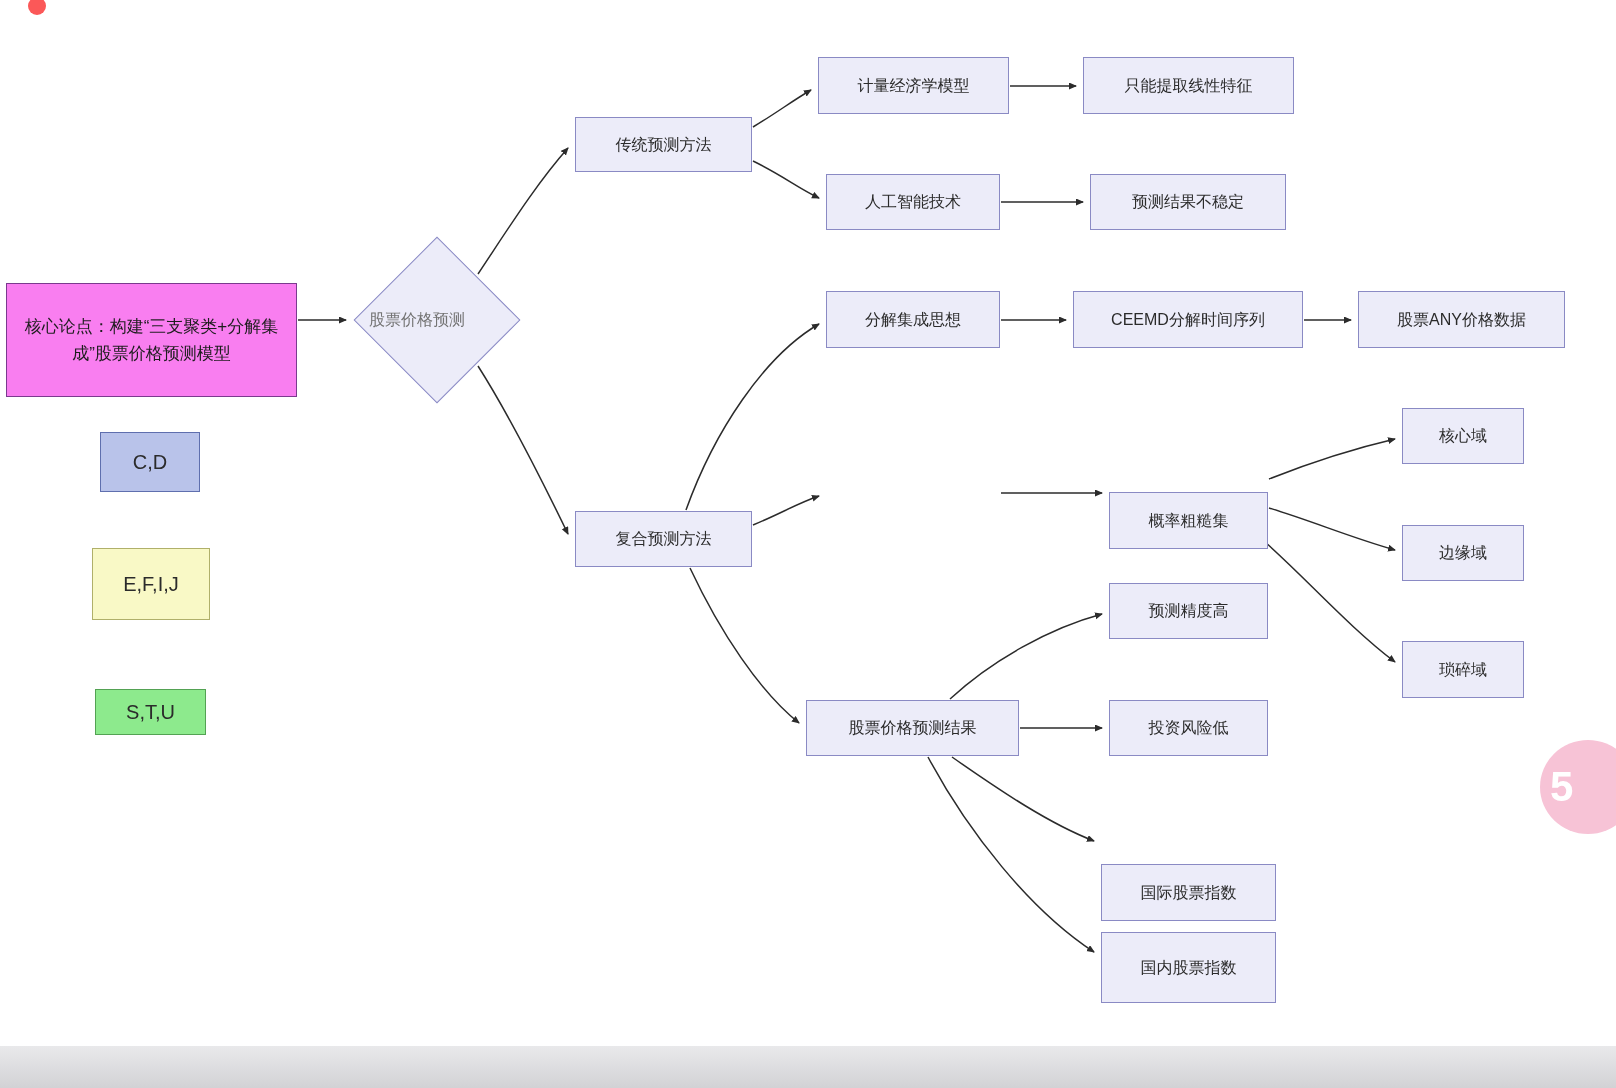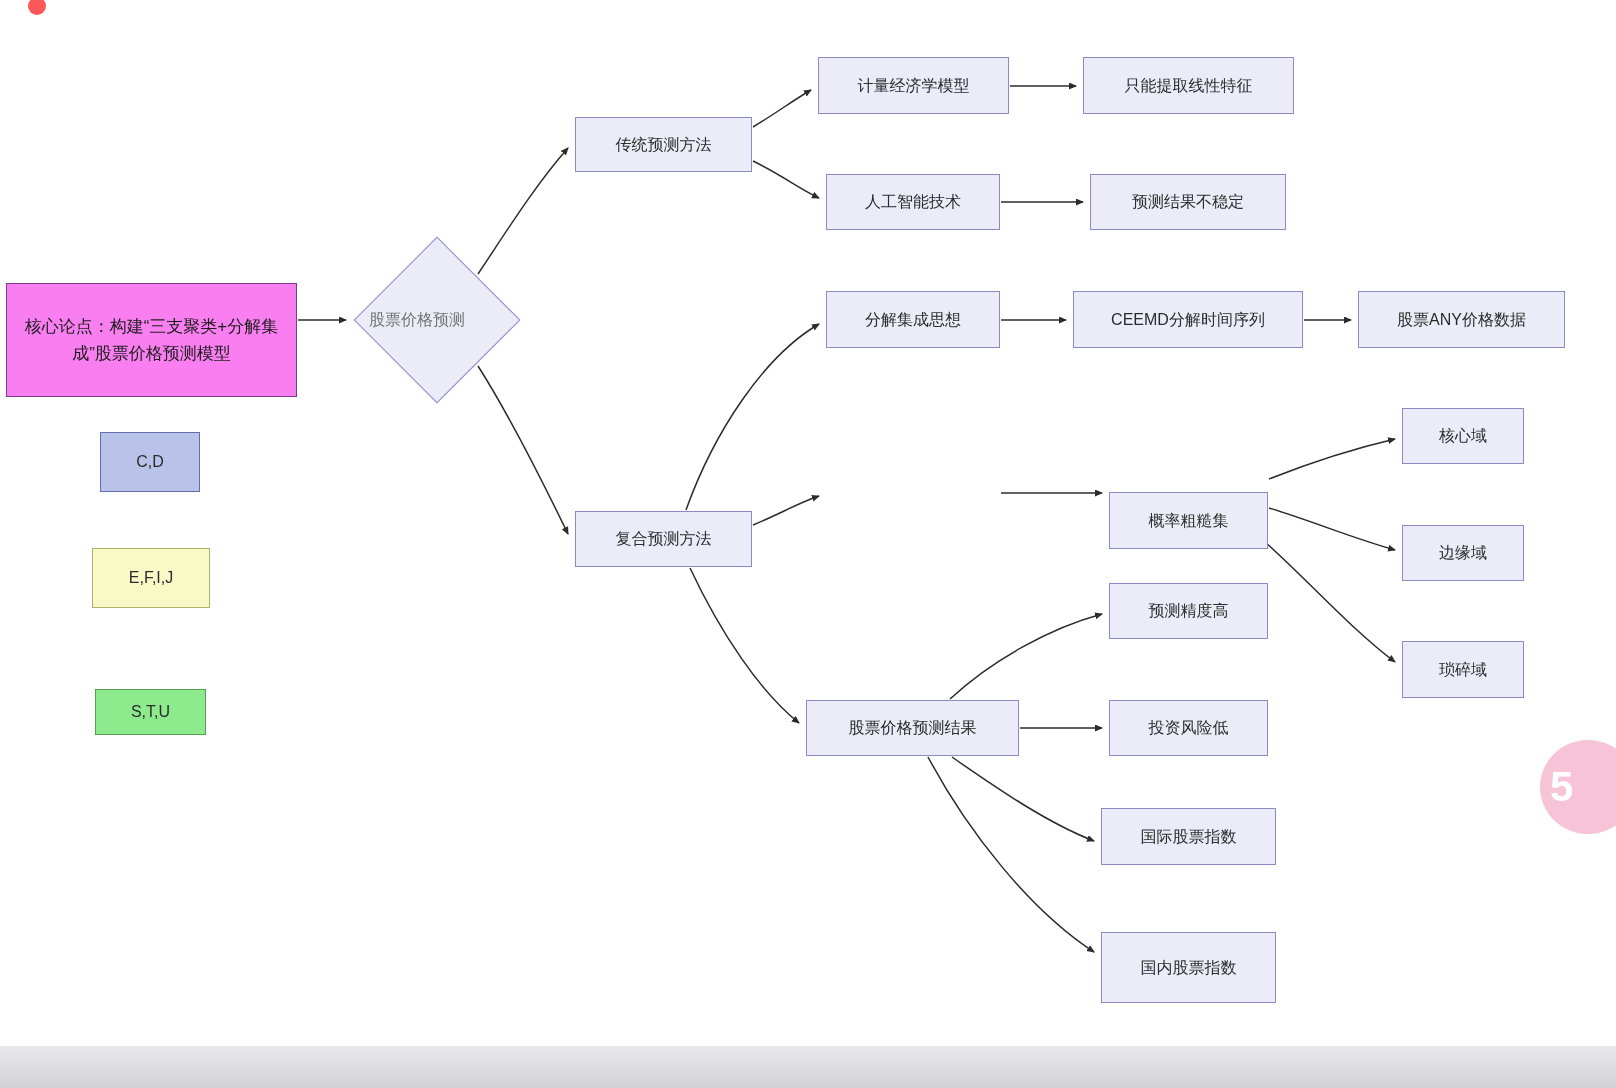--- a/index.html
+++ b/index.html
@@ -29,24 +29,24 @@
     transform:rotate(45deg);
   }
   .diamond-label{
     position:absolute;left:342px;top:302px;width:150px;height:36px;
     display:flex;align-items:center;justify-content:center;
     font-size:16px;color:#737373;
   }
   .legend-box{
     position:absolute;box-sizing:border-box;
     display:flex;align-items:center;justify-content:center;
-    font-size:16px;color:#2b2b2b;
+    font-size:20px;color:#2b2b2b;
   }
   .legend-cd{left:100px;top:432px;width:100px;height:60px;background:#b9c3ea;border:1px solid #5f6fae;}
-  .legend-efij{left:92px;top:548px;width:118px;height:60px;background:#f9f9c6;border:1px solid #b0b06a;}
+  .legend-efij{left:92px;top:548px;width:118px;height:72px;background:#f9f9c6;border:1px solid #b0b06a;}
   .legend-stu{left:95px;top:665px;width:111px;height:46px;background:#8dea8d;border:1px solid #53a253;margin-top:24px;}
   .red-dot{
     position:absolute;left:28px;top:-3px;width:18px;height:18px;border-radius:50%;
     background:#fb5858;
   }
   .float-badge{
     position:absolute;left:1540px;top:740px;width:96px;height:94px;border-radius:50%;
     background:#f7c3d6;display:flex;align-items:center;justify-content:flex-start;
     padding-left:10px;box-sizing:border-box;
     color:#ffffff;font-size:42px;font-weight:bold;
@@ -112,20 +112,20 @@
 
   <div class="node" style="left:575px;top:511px;width:177px;height:56px">复合预测方法</div>
   <div class="node" style="left:1109px;top:492px;width:159px;height:57px">概率粗糙集</div>
   <div class="node" style="left:1402px;top:408px;width:122px;height:56px">核心域</div>
   <div class="node" style="left:1402px;top:525px;width:122px;height:56px">边缘域</div>
   <div class="node" style="left:1402px;top:641px;width:122px;height:57px">琐碎域</div>
 
   <div class="node" style="left:1109px;top:583px;width:159px;height:56px">预测精度高</div>
   <div class="node" style="left:806px;top:700px;width:213px;height:56px">股票价格预测结果</div>
   <div class="node" style="left:1109px;top:700px;width:159px;height:56px">投资风险低</div>
-  <div class="node" style="left:1101px;top:808px;width:175px;height:57px">国际股票指数</div>
+  <div class="node" style="left:1101px;top:864px;width:175px;height:57px">国际股票指数</div>
   <div class="node" style="left:1101px;top:932px;width:175px;height:71px">国内股票指数</div>
 
   <div class="red-dot"></div>
   <div class="float-badge">5</div>
   <div class="bottom-strip"></div>
 
 </div>
 
 </body></html>

